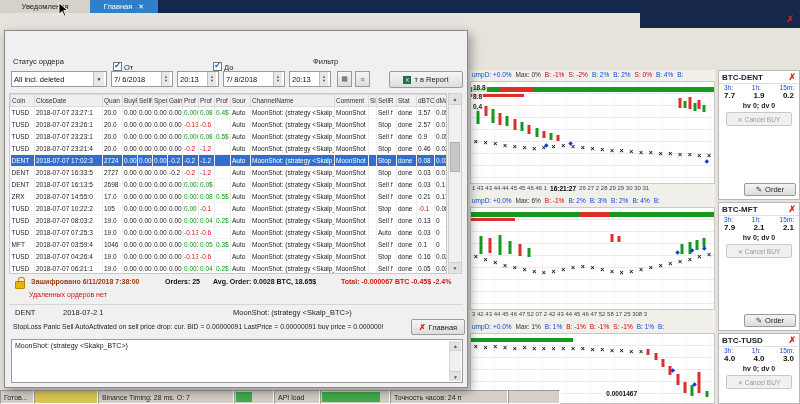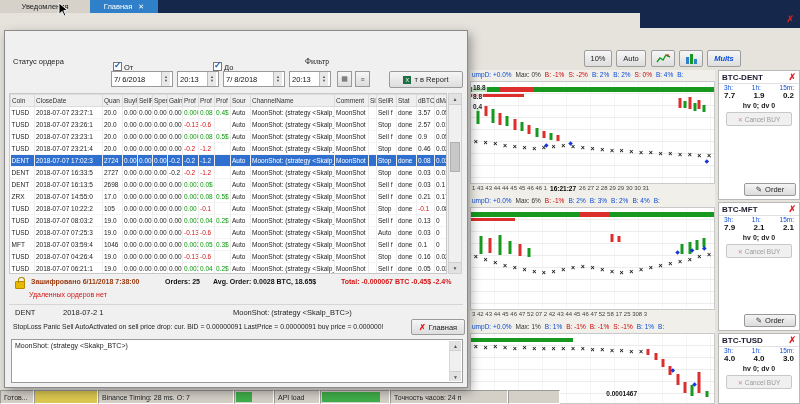--- a/index.html
+++ b/index.html
@@ -121,38 +121,20 @@
   </div>
   <div class="cursor">
     <svg width="11" height="15" viewBox="0 0 11 15">
         <path d="M1,1 L9.5,8.2 L5.8,8.6 L7.8,13.2 L6.2,13.9 L4.2,9.4 L1,12.2 Z" fill="#000" stroke="#fff" stroke-width="0.9"></path>
       </svg>
   </div>
 
   <div class="titledark"></div>
   <span class="redx topredx">✗</span>
 
-  <div class="toolbar">
-    <div class="tbtn" style="left:118px;width:28px;">10%</div>
-    <div class="tbtn" style="left:150px;width:30px;">Auto</div>
-    <div class="tbtn" style="left:185px;width:24px;">
-      <svg width="15" height="11" viewBox="0 0 15 11">
-          <polyline points="1,9 4,5 7,7 10,2 14,4" fill="none" stroke="#17991f" stroke-width="1.4"></polyline>
-          <path d="M10,2 L13,1 L12,4 Z" fill="#dd2e2e"></path>
-        </svg>
-    </div>
-    <div class="tbtn" style="left:213px;width:24px;">
-      <svg width="13" height="11" viewBox="0 0 13 11">
-          <rect x="1" y="4" width="3" height="7" fill="#2f80c8"></rect>
-          <rect x="5" y="1" width="3" height="10" fill="#17991f"></rect>
-          <rect x="9" y="6" width="3" height="5" fill="#2f80c8"></rect>
-        </svg>
-    </div>
-    <div class="tbtn mults" style="left:241px;width:34px;">Mults</div>
-  </div>
 
   <div class="chart" style="top:70px;height:126px;">
     <div class="chdr">
         <span style="color: rgb(11, 75, 214);">umpD: +0.0%</span>
         <span style="color: rgb(51, 51, 51);">Max: 0%</span>
         <span style="color: rgb(204, 0, 0);">B: -1%</span>
         <span style="color: rgb(204, 0, 0);">S: -2%</span>
         <span style="color: rgb(11, 75, 214);">B: 2%</span>
         <span style="color: rgb(11, 75, 214);">B: 2%</span>
         <span style="color: rgb(204, 0, 0);">S: 0%</span>
@@ -412,22 +394,26 @@
       </div>
     <div class="sseg" style="width:118px;">Точность часов: 24 п</div>
     <div class="sfill"></div>
   </div>
 
   <div class="dlg">
 
     <span class="lbl abs" style="left:8px;top:26px;">Статус ордера</span>
     <span class="abs" style="left:108px;top:25px;"><span class="cbx"><span class="ck">✓</span></span><span class="lbl">От</span></span>
     <span class="abs" style="left:208px;top:25px;"><span class="cbx"><span class="ck">✓</span></span><span class="lbl">До</span></span>
-    <span class="lbl abs" style="left:300px;top:26px;font-family:Liberation Serif, serif;">Фильтр</span>
-
+    <span class="lbl abs" style="left:308px;top:26px;">Фильтр</span>
+
+    <div class="field" style="left:6px;top:40px;width:96px;">
+      <span>All incl. deleted</span>
+      <span class="combo-arrow">▼</span>
+    </div>
     <div class="field" style="left:106px;top:40px;width:62px;">
       <span>7/ 6/2018</span>
       <span class="spin">
           <span>▲</span>
           <span>▼</span>
         </span>
     </div>
     <div class="field" style="left:172px;top:40px;width:42px;">
       <span>20:13</span>
       <span class="spin">

